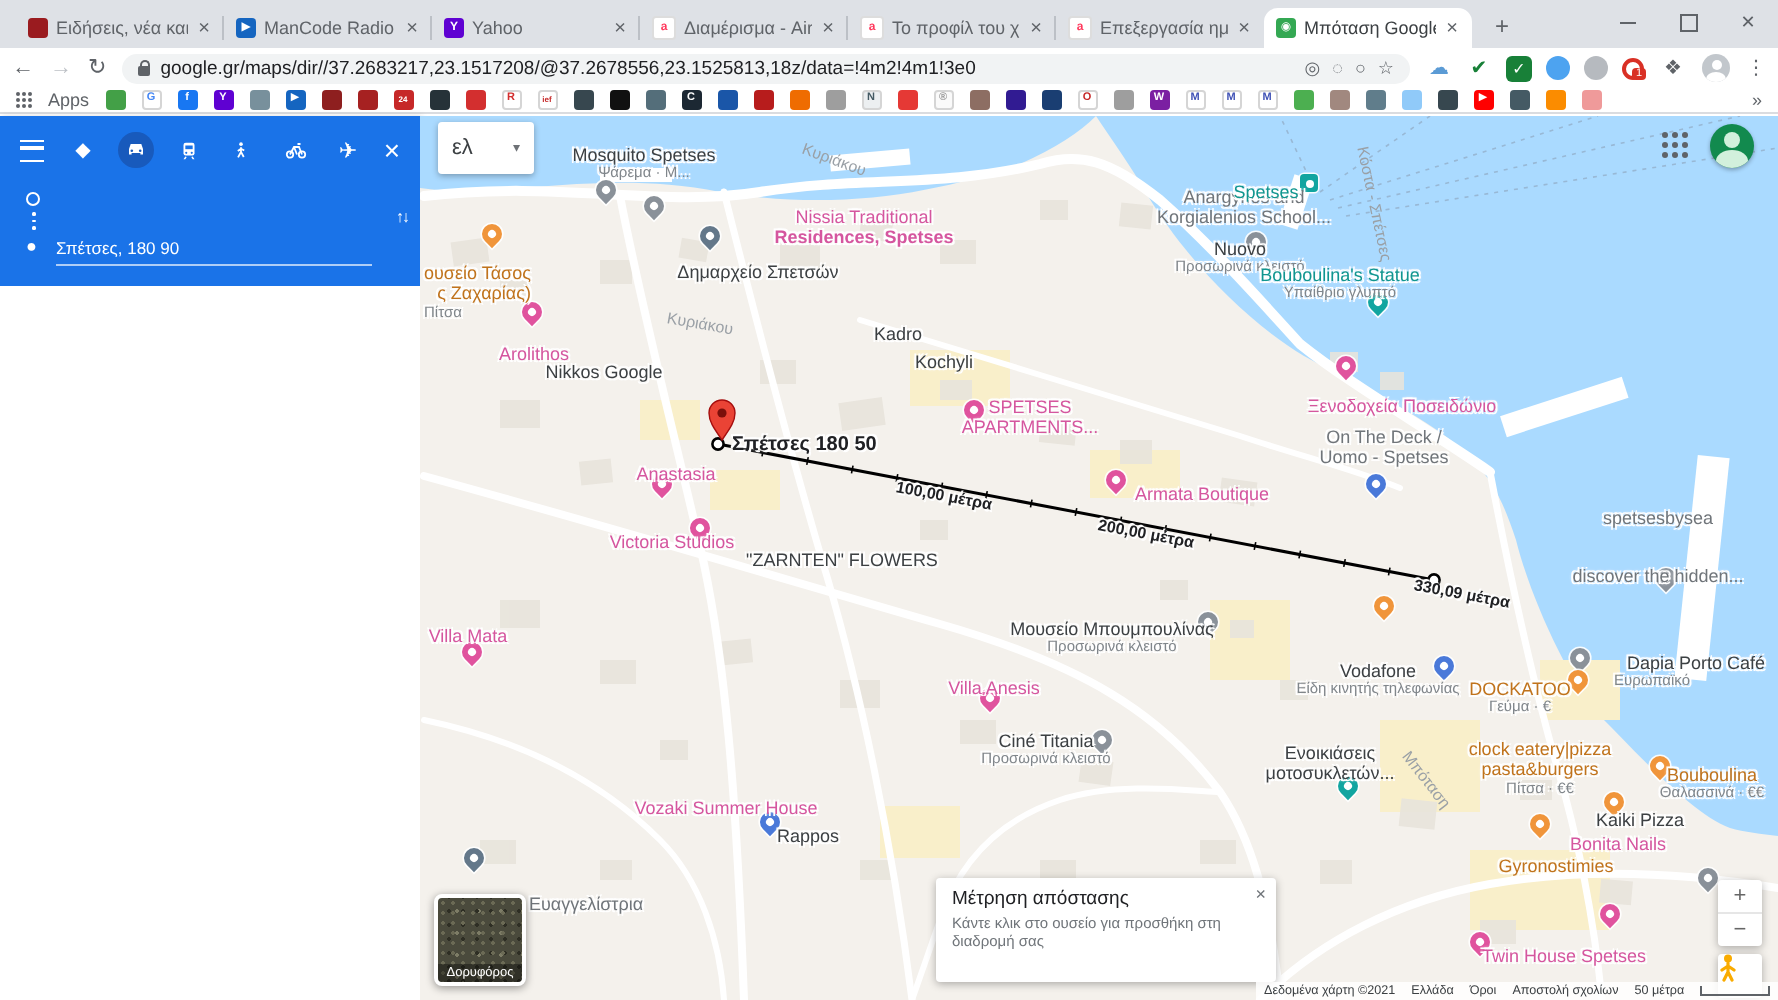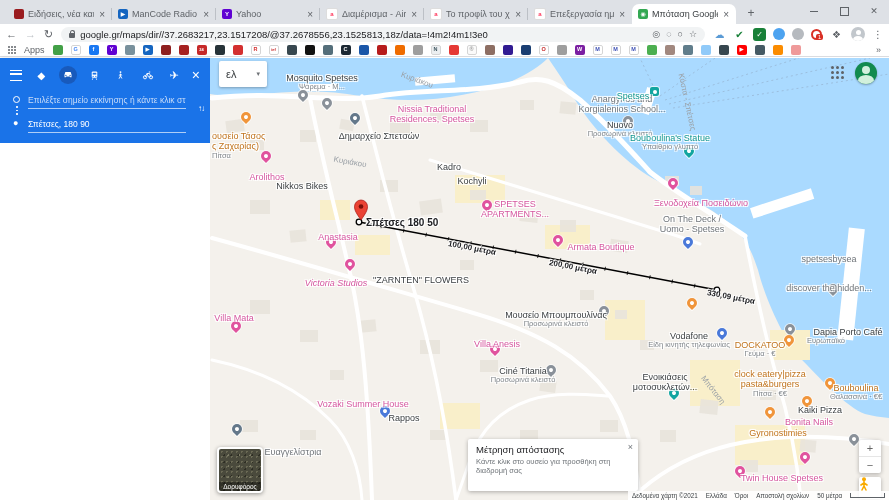--- a/index.html
+++ b/index.html
@@ -287,21 +287,20 @@
       <span class="mode" style="font-size:11px;">✈</span>
       <span class="panel-close">×</span>
     </div>
     <span class="dot-origin"></span>
     <span class="dots3">
         <i></i>
         <i></i>
         <i></i>
       </span>
     <span class="dest-pin">●</span>
-    <div class="inprow origin">Επιλέξτε σημείο εκκίνησης ή κάντε κλικ στ</div>
     <div class="inprow dest">Σπέτσες, 180 90</div>
     <span class="swap">↑↓</span>
   </div>
 </div>
 
 <div id="map">
   <svg id="mapbg" width="679" height="442" viewBox="0 0 679 442">
 
     <rect x="0" y="0" width="679" height="442" fill="#f4f1ec"></rect>
 
@@ -451,28 +450,28 @@
       <span class="pin pin-ferry" style="left: 440px; top: 29px; width: 9px; height: 9px;"></span>
       <span class="pin pin-orange" style="left: 31px; top: 54px;"></span>
       <span class="pin pin-orange" style="left: 477px; top: 240px;"></span>
     </div>
   <div id="labelLayer">
       <div class="mlabel c-dark" style="left: 112px; top: 24px;">
         <span style="display: block;">Mosquito Spetses</span>
         <span class="sub">Ψάρεμα · Μ...</span>
       </div>
       <div class="mlabel c-dark" style="left: 92px; top: 128px;">
-        <span style="display: block;">Nikkos Bikes</span>
+        <span style="display: block;">Nikkos Google</span>
       </div>
       <div class="mlabel c-dark" style="left: 169px; top: 78px;">
         <span style="display: block;">Δημαρχείο Σπετσών</span>
       </div>
       <div class="mlabel c-pink" style="left: 222px; top: 56px;">
         <span style="display: block;">Nissia Traditional</span>
-        <span style="display: block;">Residences, Spetses</span>
+        <span style="display: block; font-weight: bold;">Residences, Spetses</span>
       </div>
       <div class="mlabel c-dark" style="left: 410px; top: 71px;">
         <span style="display: block;">Nuovo</span>
         <span class="sub">Προσωρινά κλειστό</span>
       </div>
       <div class="mlabel c-gray" style="left: 412px; top: 46px;">
         <span style="display: block;">Anargyrios and</span>
         <span style="display: block;">Korgialenios School...</span>
       </div>
       <div class="mlabel c-teal" style="left: 423px; top: 38px;">
@@ -546,21 +545,21 @@
       </div>
       <div class="mlabel c-dark" style="left: 194px; top: 360px;">
         <span style="display: block;">Rappos</span>
       </div>
       <div class="mlabel c-pink" style="left: 57px; top: 119px;">
         <span style="display: block;">Arolithos</span>
       </div>
       <div class="mlabel c-pink" style="left: 128px; top: 179px;">
         <span style="display: block;">Anastasia</span>
       </div>
-      <div class="mlabel c-pink" style="left: 126px; top: 225px; font-style: italic;">
+      <div class="mlabel c-pink" style="left: 126px; top: 213px;">
         <span style="display: block;">Victoria Studios</span>
       </div>
       <div class="mlabel c-pink" style="left: 24px; top: 260px;">
         <span style="display: block;">Villa Mata</span>
       </div>
       <div class="mlabel c-gray" style="left: 83px; top: 394px;">
         <span style="display: block;">Ευαγγελίστρια</span>
       </div>
       <div class="mlabel c-dark" style="left: 211px; top: 222px;">
         <span style="display: block;">"ZARNTEN" FLOWERS</span>
@@ -573,21 +572,21 @@
         <span style="display: block;">Armata Boutique</span>
       </div>
       <div class="mlabel c-dark" style="left: 239px; top: 109px;">
         <span style="display: block;">Kadro</span>
       </div>
       <div class="mlabel c-dark" style="left: 262px; top: 123px;">
         <span style="display: block;">Kochyli</span>
       </div>
       <div class="mlabel c-orange left" style="left: 2px; top: 88px;">
         <span style="display: block;">ουσείο Τάσος</span>
-        <span style="display: block;">ς Ζαχαρίας)</span>
+        <span style="display: block; text-align: right;">ς Ζαχαρίας)</span>
         <span class="sub">Πίτσα</span>
       </div>
       <div class="mlabel c-street" style="left: 207px; top: 22px; transform: translate(-50%, -50%) rotate(20deg);">
         <span style="display: block;">Κυριάκου</span>
       </div>
       <div class="mlabel c-street" style="left: 140px; top: 104px; transform: translate(-50%, -50%) rotate(10deg);">
         <span style="display: block;">Κυριάκου</span>
       </div>
       <div class="mlabel c-street" style="left: 503px; top: 332px; transform: translate(-50%, -50%) rotate(52deg);">
         <span style="display: block;">Μπόταση</span>

